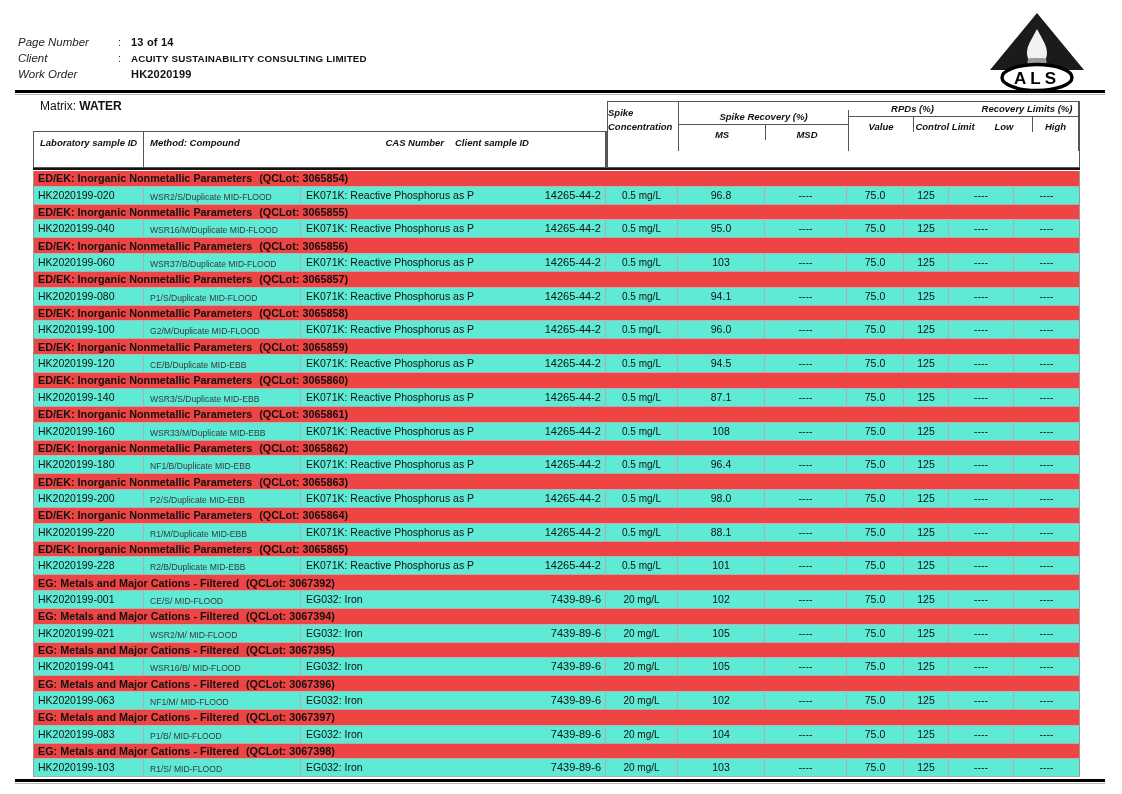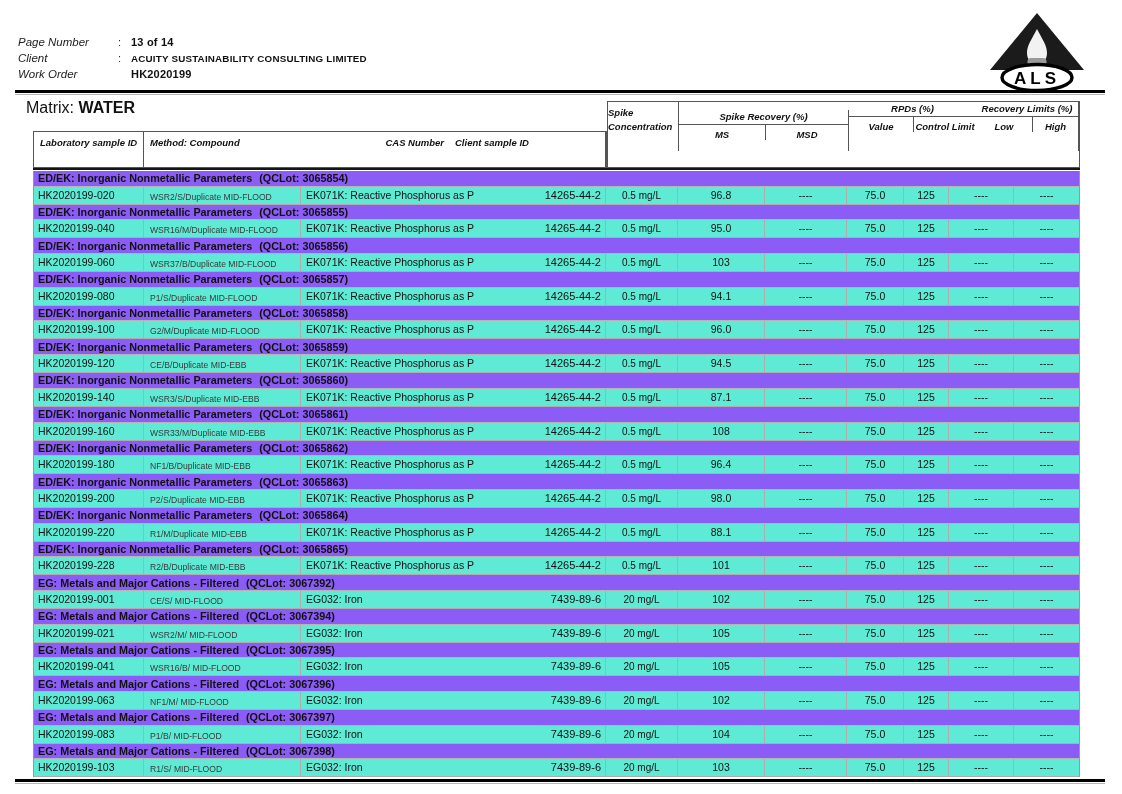--- a/index.html
+++ b/index.html
@@ -11,21 +11,21 @@
   .letterhead{position:absolute;left:18px;top:36px;}
   .lh-line{display:flex;align-items:baseline;height:16px;}
   .lh-label{width:100px;font-style:italic;font-size:11.5px;color:#222;}
   .lh-colon{width:13px;font-size:11px;color:#333;}
   .lh-value{font-weight:bold;font-size:11px;letter-spacing:.2px;}
   .lh-value.small{font-size:9.8px;}
   .rule-thick{position:absolute;left:15px;width:1090px;height:3px;background:#000;}
   .rule-shadow{position:absolute;left:15px;width:1090px;height:1px;background:#b5b5b5;}
   .logo{position:absolute;left:985px;top:12px;width:104px;height:80px;}
   
-  .matrix-line{position:absolute;left:26px;top:99px;font-size:16px;}
+  .matrix-line{position:absolute;left:40px;top:99px;font-size:12px;}
   .matrix-line .val{font-weight:bold;}
   
   .hdr-left{
     position:absolute;left:33px;top:131px;width:574px;height:37px;
     border:1px solid #555;box-sizing:border-box;display:flex;
     font-style:italic;font-weight:bold;font-size:9.5px;
   }
   .hdr-left .hcell{padding:4px 5px 0 6px;box-sizing:border-box;line-height:14px;}
   .hc-lab{width:110px;border-right:1px solid #555;}
   .hc-client{width:157px;border-right:1px solid #555;}
@@ -52,21 +52,21 @@
   .gc-high{flex:1;}
   .gc-val{width:65px;border-right:1px solid #555;}
   .gc-cl{flex:1;}
   .hdr-thick{position:absolute;left:33px;top:168px;width:1047px;height:2px;background:#151515;}
   
   .table-body{
     position:absolute;left:33px;top:171px;width:1047px;
     border-left:1px solid #999;border-right:1px solid #999;box-sizing:border-box;
   }
   .section-band{
-    height:15.7px;background:#8b5cf6;border-bottom:1px solid #b5b5b5;box-sizing:border-box;
+    height:15.7px;background:#ef4444;border-bottom:1px solid #b5b5b5;box-sizing:border-box;
     display:flex;align-items:center;font-weight:bold;font-size:10.8px;padding-left:4px;
     white-space:nowrap;overflow:hidden;
   }
   .band-qclot{margin-left:7px;}
   .data-row{display:flex;height:18px;border-bottom:1px solid #adadad;box-sizing:border-box;background:#5eead4;}
   .cell{
     box-sizing:border-box;border-right:1px solid #adadad;overflow:hidden;white-space:nowrap;
     font-size:10.5px;line-height:13px;padding-top:2px;
   }
   .c-lab{width:110px;padding-left:4px;}

